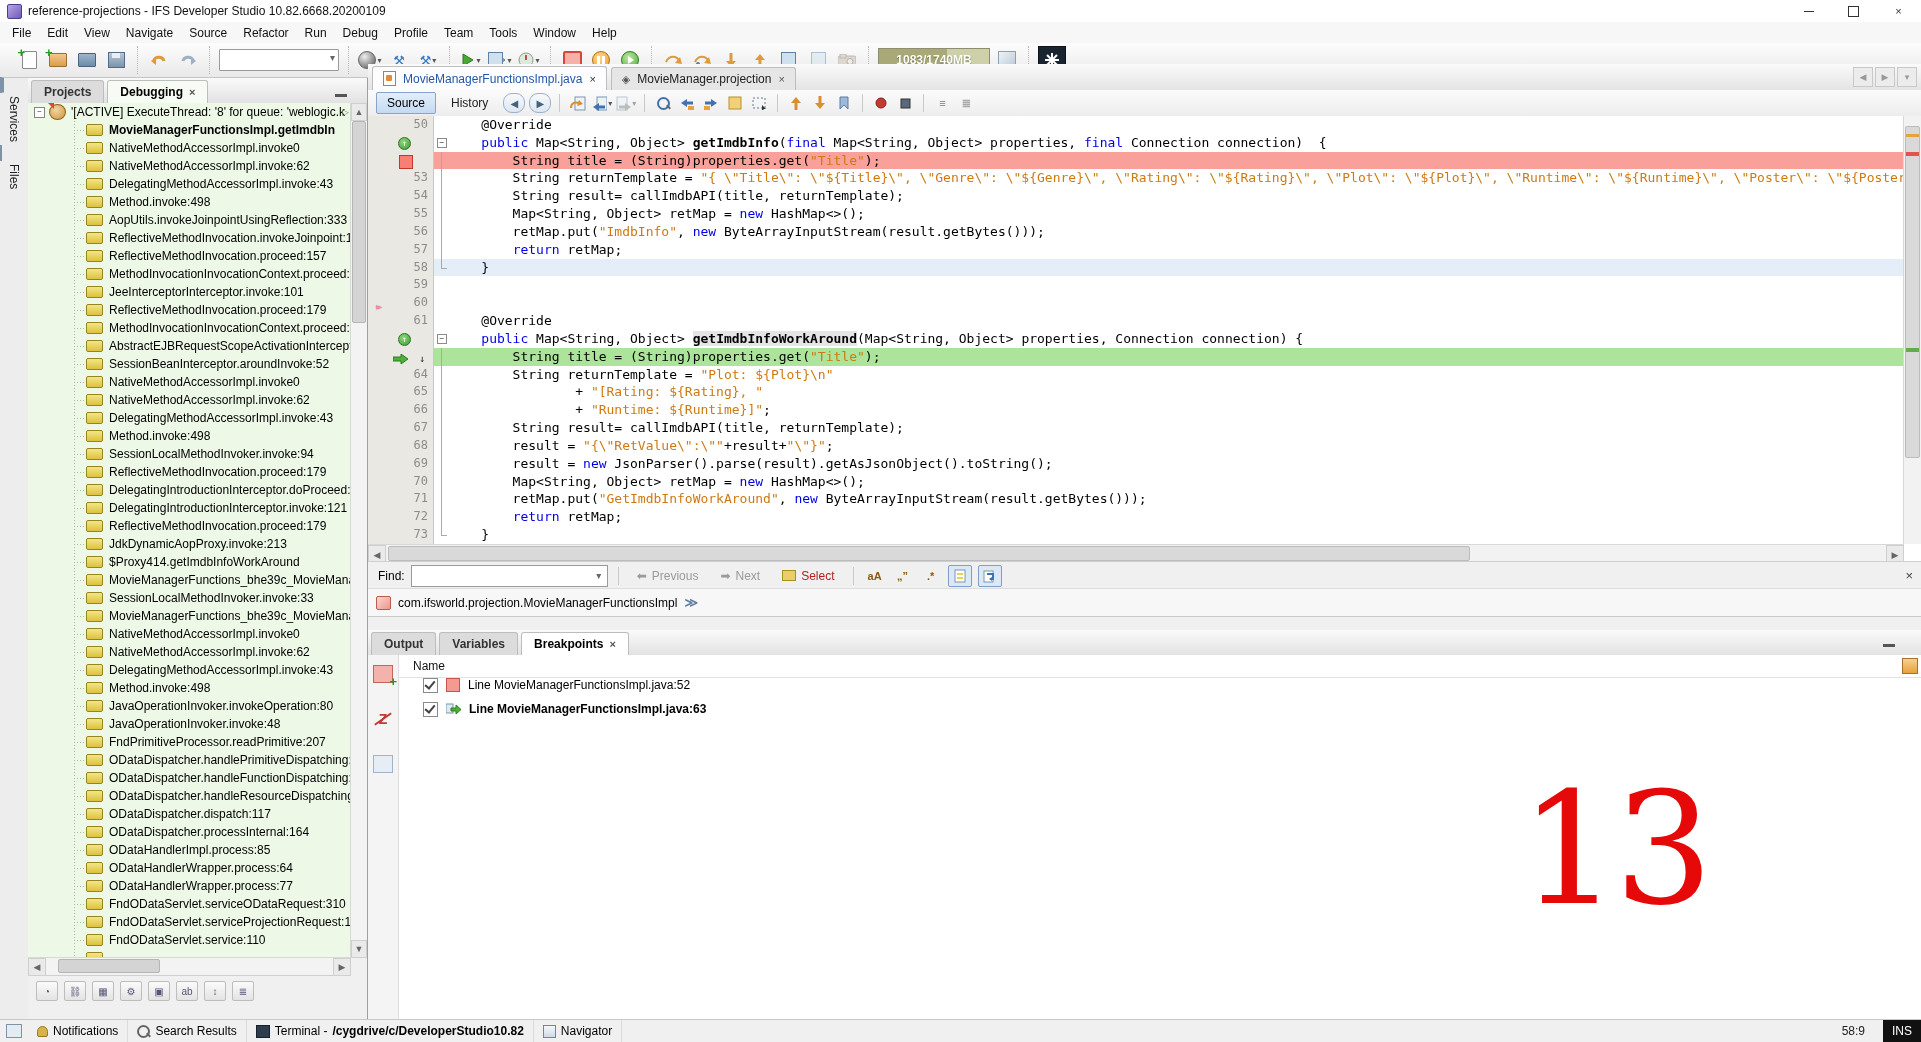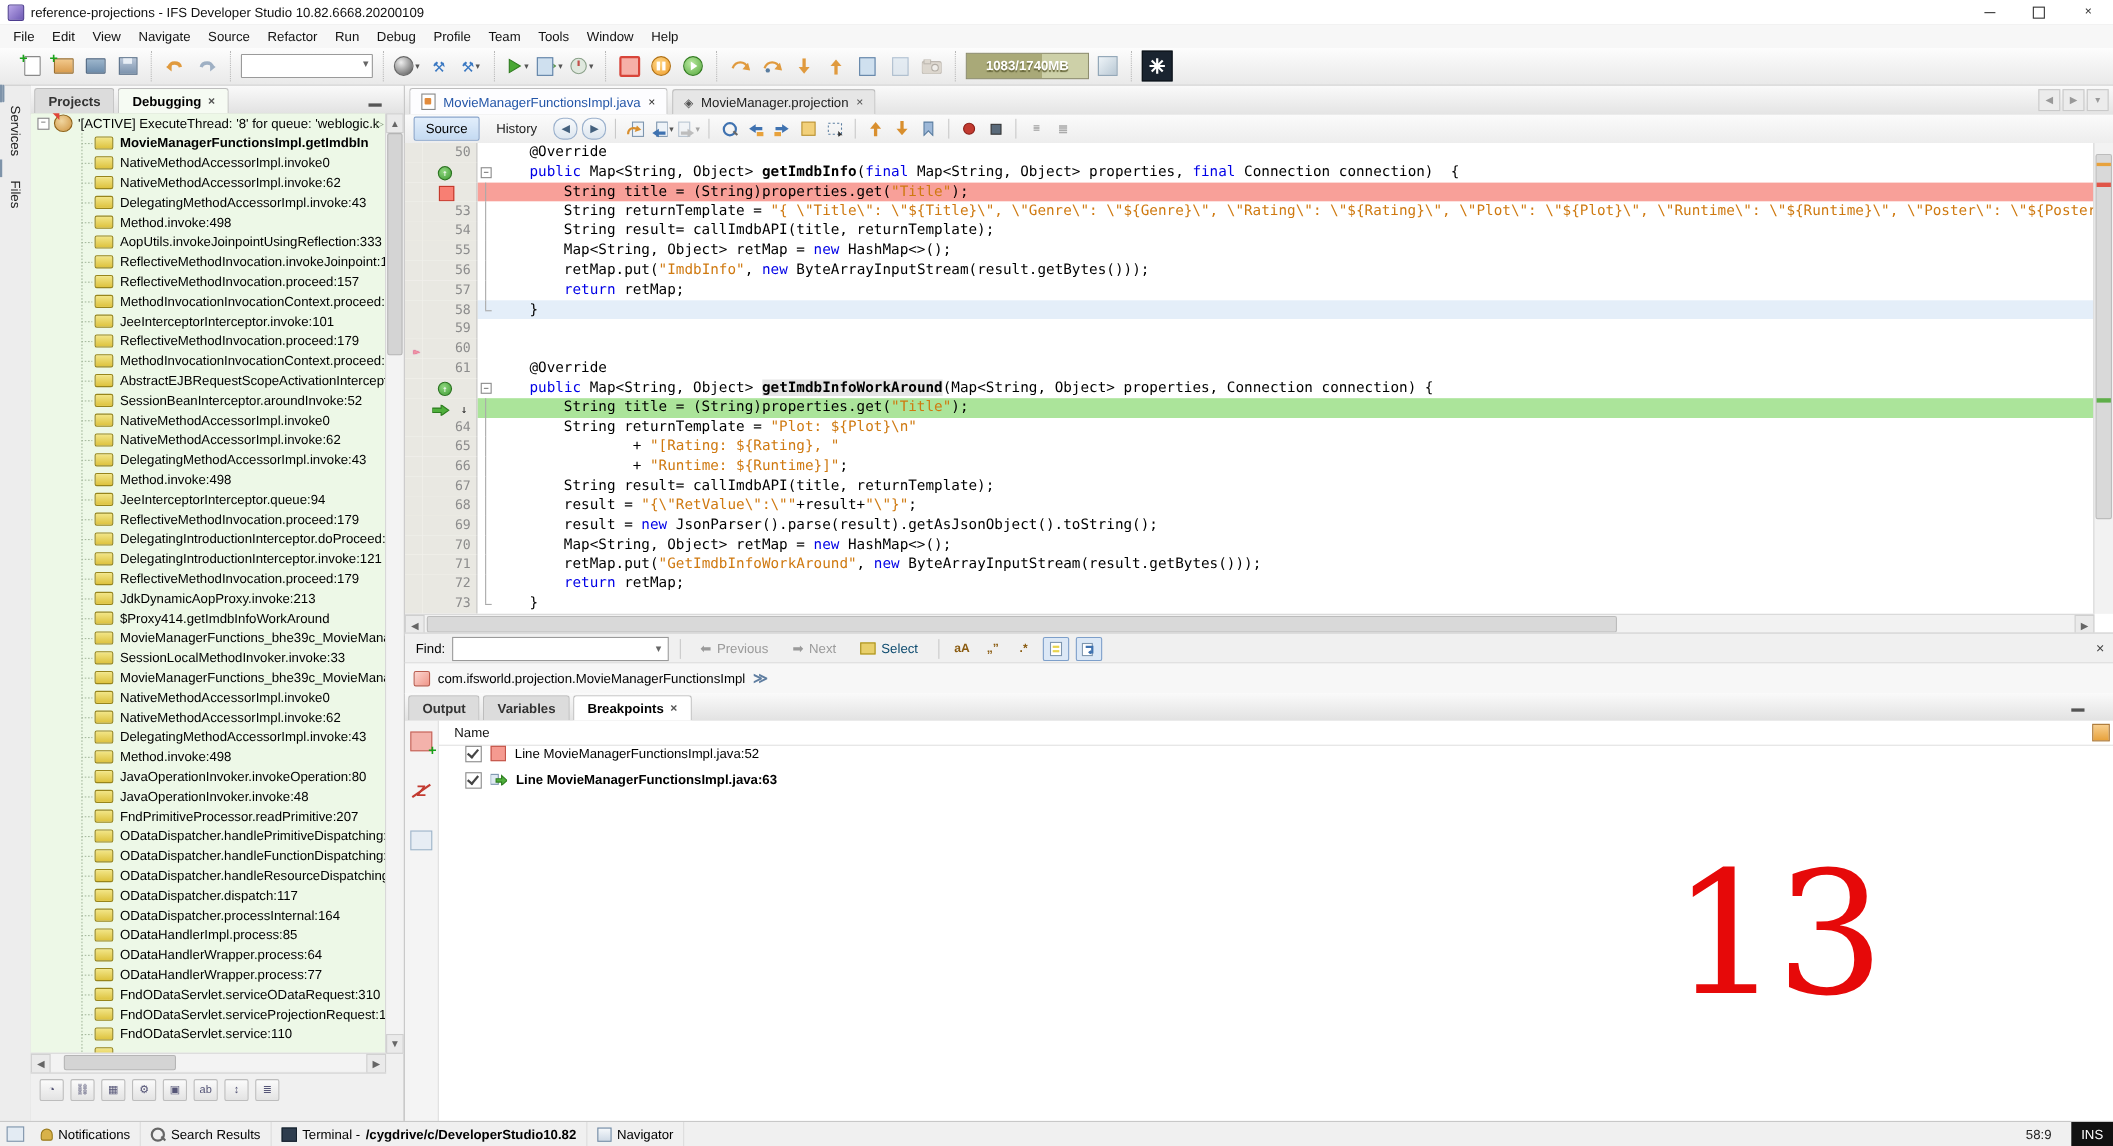--- a/index.html
+++ b/index.html
@@ -90,21 +90,21 @@
   .sc-thumb-v{position:absolute;left:1px;right:1px;top:18px;height:200px;background:#d4d4d4;border:1px solid #b5b5b5;border-radius:2px;}
   .lp-hscroll{position:absolute;left:0;right:16px;bottom:46px;height:16px;background:#f3f3f3;border-top:1px solid #d8d8d8;display:flex;}
   .sc-arrow-h{width:16px;height:100%;display:flex;align-items:center;justify-content:center;color:#666;font-size:9px;background:#eaeaea;border:1px solid #cfcfcf;}
   .sc-thumb-h{position:absolute;left:30px;top:1px;height:12px;width:100px;background:#d4d4d4;border:1px solid #b5b5b5;border-radius:2px;}
   .lp-toolbar{position:absolute;left:0;right:16px;bottom:14px;height:30px;background:#f0f0f0;border-top:1px solid #d0d0d0;
               display:flex;align-items:center;gap:6px;padding-left:8px;}
   .dbg-ic{width:20px;height:18px;background:linear-gradient(#fbfbfb,#e3e3e3);border:1px solid #bdbdbd;border-radius:2px;
           display:flex;align-items:center;justify-content:center;font-size:10px;color:#557;}
 
   
-  .editor{position:absolute;left:368px;top:78px;right:0;height:552px;background:#fff;}
+  .editor{position:absolute;left:368px;top:64px;right:0;height:552px;background:#fff;}
   .ed-tabbar{position:absolute;left:0;top:0;right:0;height:26px;background:linear-gradient(#fafafa,#e4e4e4);
              border-bottom:1px solid #bdbdbd;display:flex;align-items:flex-end;}
   .ed-tab{padding:4px 10px;border:1px solid #bdbdbd;border-bottom:none;background:#e6e6e6;color:#222;
           border-radius:3px 3px 0 0;margin-left:4px;display:flex;gap:7px;align-items:center;}
   .ed-tab.active{background:#fdfdff;color:#2456a8;}
   .ftype{width:11px;height:13px;background:#fff;border:1px solid #888;position:relative;}
   .ftype.java::after{content:"";position:absolute;left:2px;top:3px;width:6px;height:6px;background:#e28b3c;border-radius:1px;}
   .ftype.proj{border:none;background:none;color:#555;font-size:11px;width:auto;height:auto;}
   .ed-tab-ctrl{margin-left:auto;display:flex;gap:2px;margin-right:4px;margin-bottom:3px;}
   .ctrl-btn{width:18px;height:18px;background:#ececec;border:1px solid #c9c9c9;color:#999;font-size:9px;
@@ -152,21 +152,21 @@
   .ed-hscroll{position:absolute;left:0;right:17px;top:480px;height:17px;background:#f2f2f2;border-top:1px solid #d8d8d8;display:flex;}
   .ed-hthumb{position:absolute;left:20px;top:482px;width:1080px;height:13px;background:#d9d9d9;border:1px solid #bcbcbc;border-radius:2px;}
 
   
   .findbar{position:absolute;left:0;right:0;top:497px;height:27px;background:#f0f0f0;border-top:1px solid #cfcfcf;
            display:flex;align-items:center;gap:6px;padding-left:10px;}
   .find-combo{width:195px;height:20px;background:#fff;border:1px solid #9a9a9a;position:relative;display:flex;align-items:center;}
   .find-combo input{border:none;outline:none;flex:1;height:16px;margin-left:3px;font-size:12px;background:transparent;}
   .find-combo .cdd{width:16px;color:#666;font-size:10px;text-align:center;}
   .find-btn{display:flex;align-items:center;gap:5px;padding:2px 8px;color:#9a9a9a;}
-  .find-btn.en{color:#0c4a6e;}
+  .find-btn.en{color:#b91c1c;}
   .gray-arr{color:#9a9a9a;font-size:12px;}
   .sel-ic{width:12px;height:9px;background:#e8cf6a;border:1px solid #a8901c;}
   .fic{min-width:22px;height:20px;display:flex;align-items:center;justify-content:center;color:#8a5b10;
        font-size:11px;font-weight:bold;}
   .fic.toggled{border:1px solid #7d9fca;background:#dce8f6;border-radius:2px;}
   .find-x{margin-left:auto;margin-right:8px;color:#444;font-size:13px;}
 
   
   .crumbbar{position:absolute;left:0;right:0;top:524px;height:27px;background:#f7f7f7;border-top:1px solid #ddd;
             display:flex;align-items:center;gap:7px;padding-left:8px;border-bottom:1px solid #c9c9c9;}
@@ -521,21 +521,21 @@
         <div class="trow frame-row">
           <span class="connector"></span>
           <span class="stub"></span>
           <span class="i-frame"></span>
           <span>Method.invoke:498</span>
         </div>
         <div class="trow frame-row">
           <span class="connector"></span>
           <span class="stub"></span>
           <span class="i-frame"></span>
-          <span>JeeInterceptorInterceptor.queue:94</span>
+          <span>SessionLocalMethodInvoker.invoke:94</span>
         </div>
         <div class="trow frame-row">
           <span class="connector"></span>
           <span class="stub"></span>
           <span class="i-frame"></span>
           <span>ReflectiveMethodInvocation.proceed:179</span>
         </div>
         <div class="trow frame-row">
           <span class="connector"></span>
           <span class="stub"></span>

